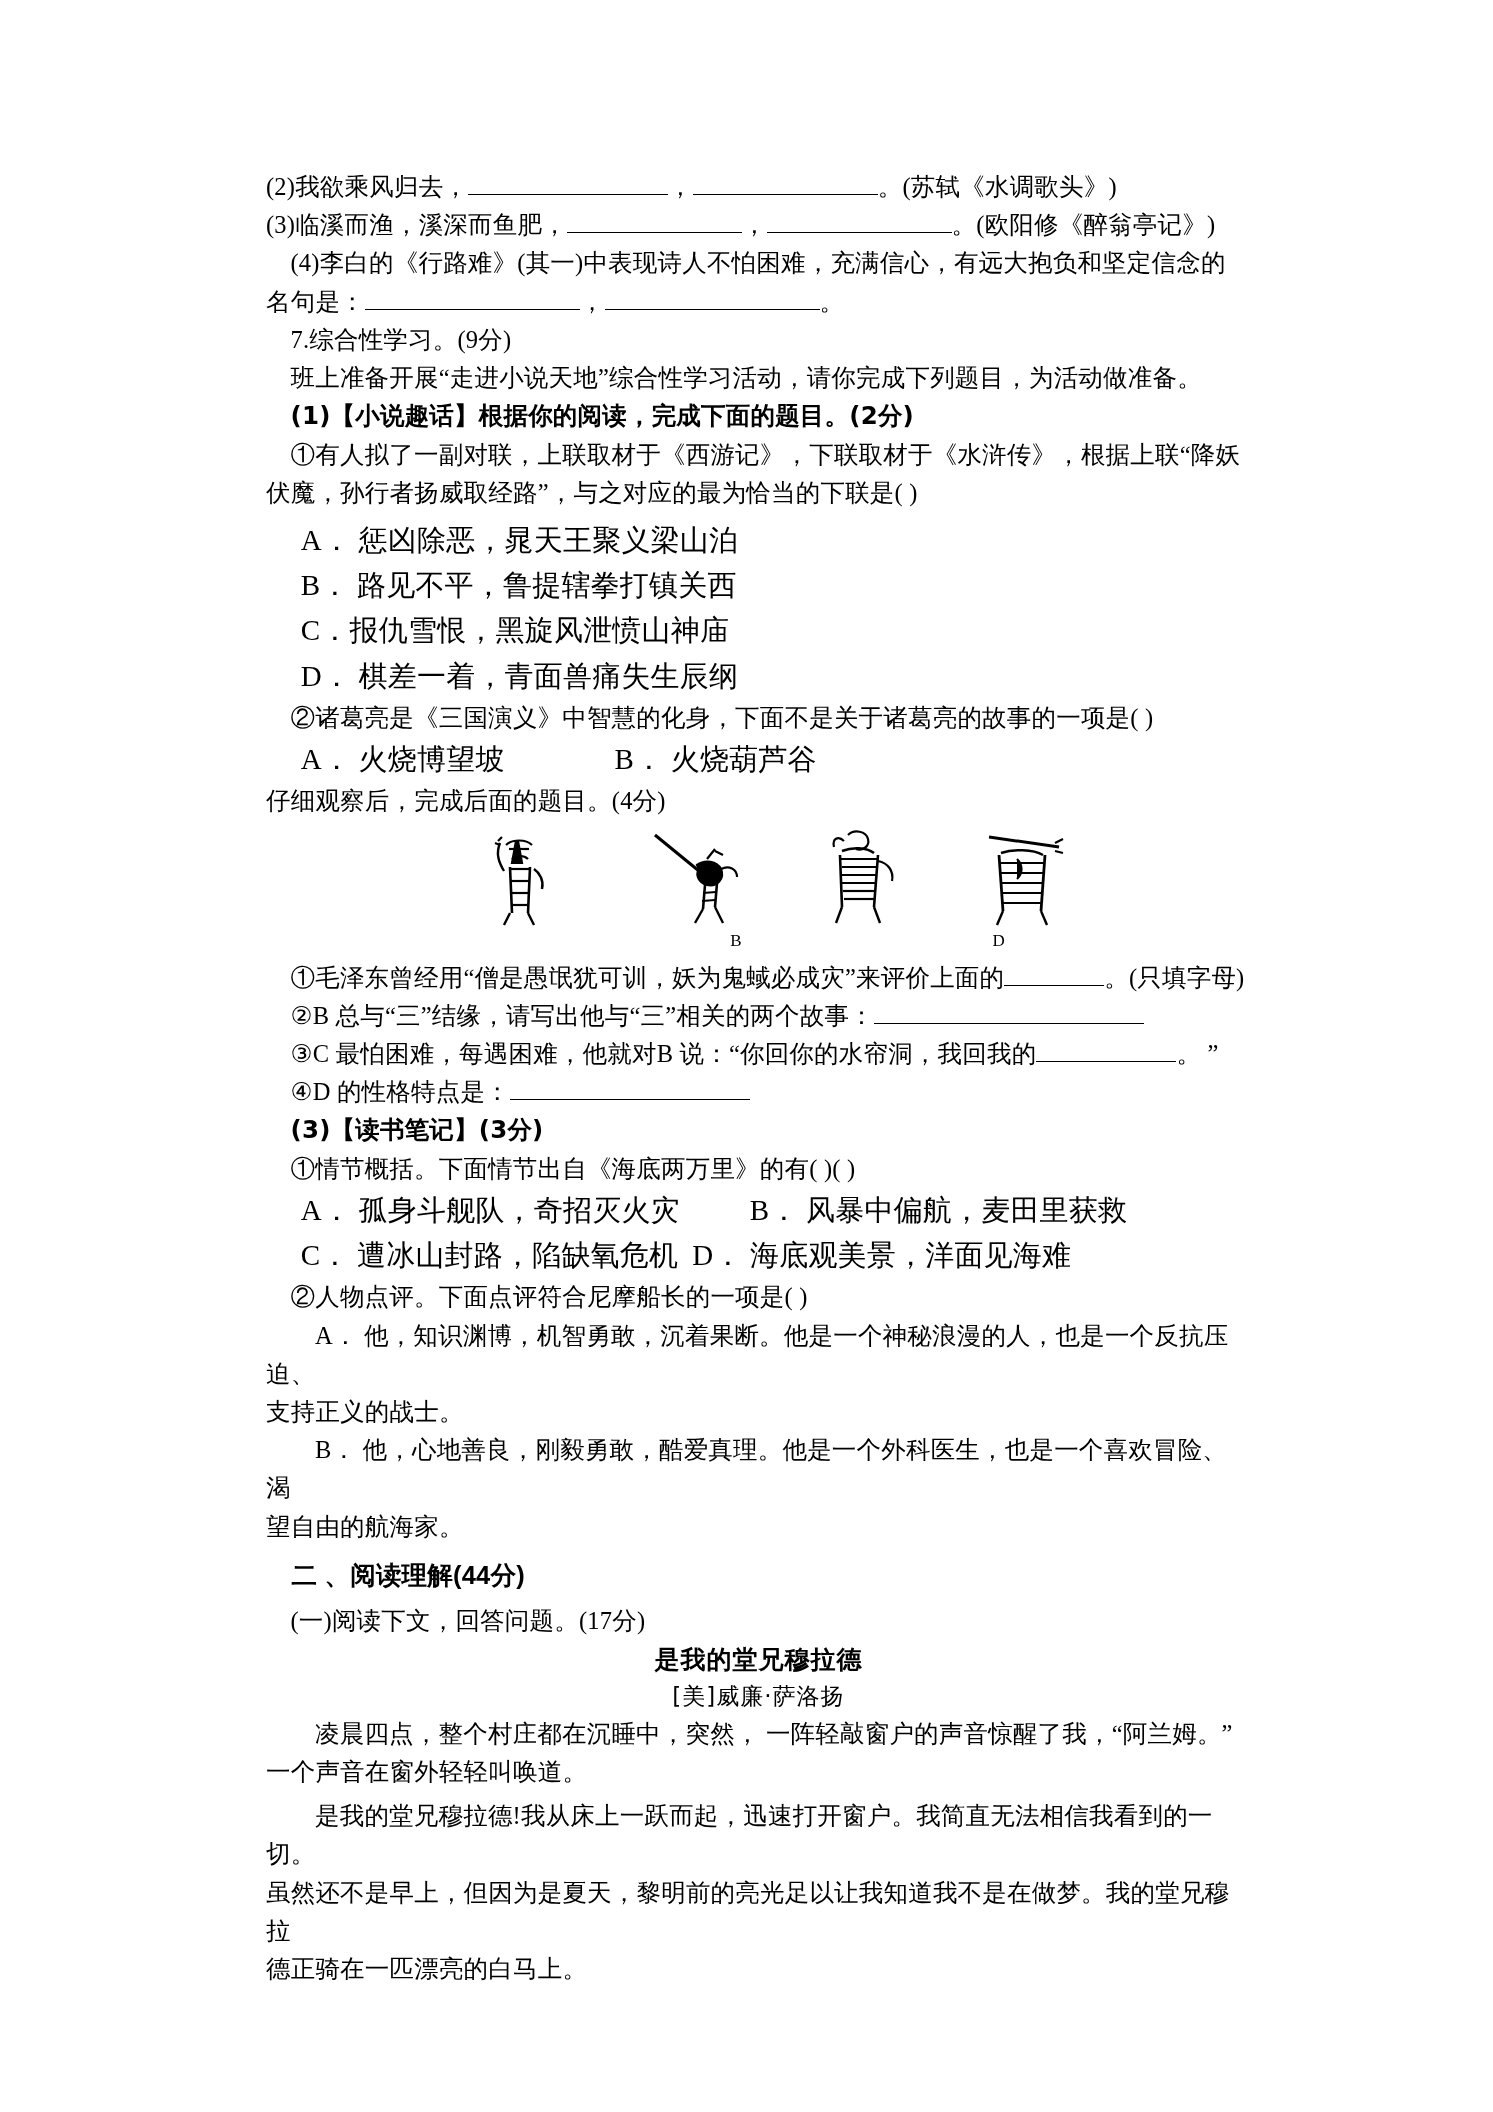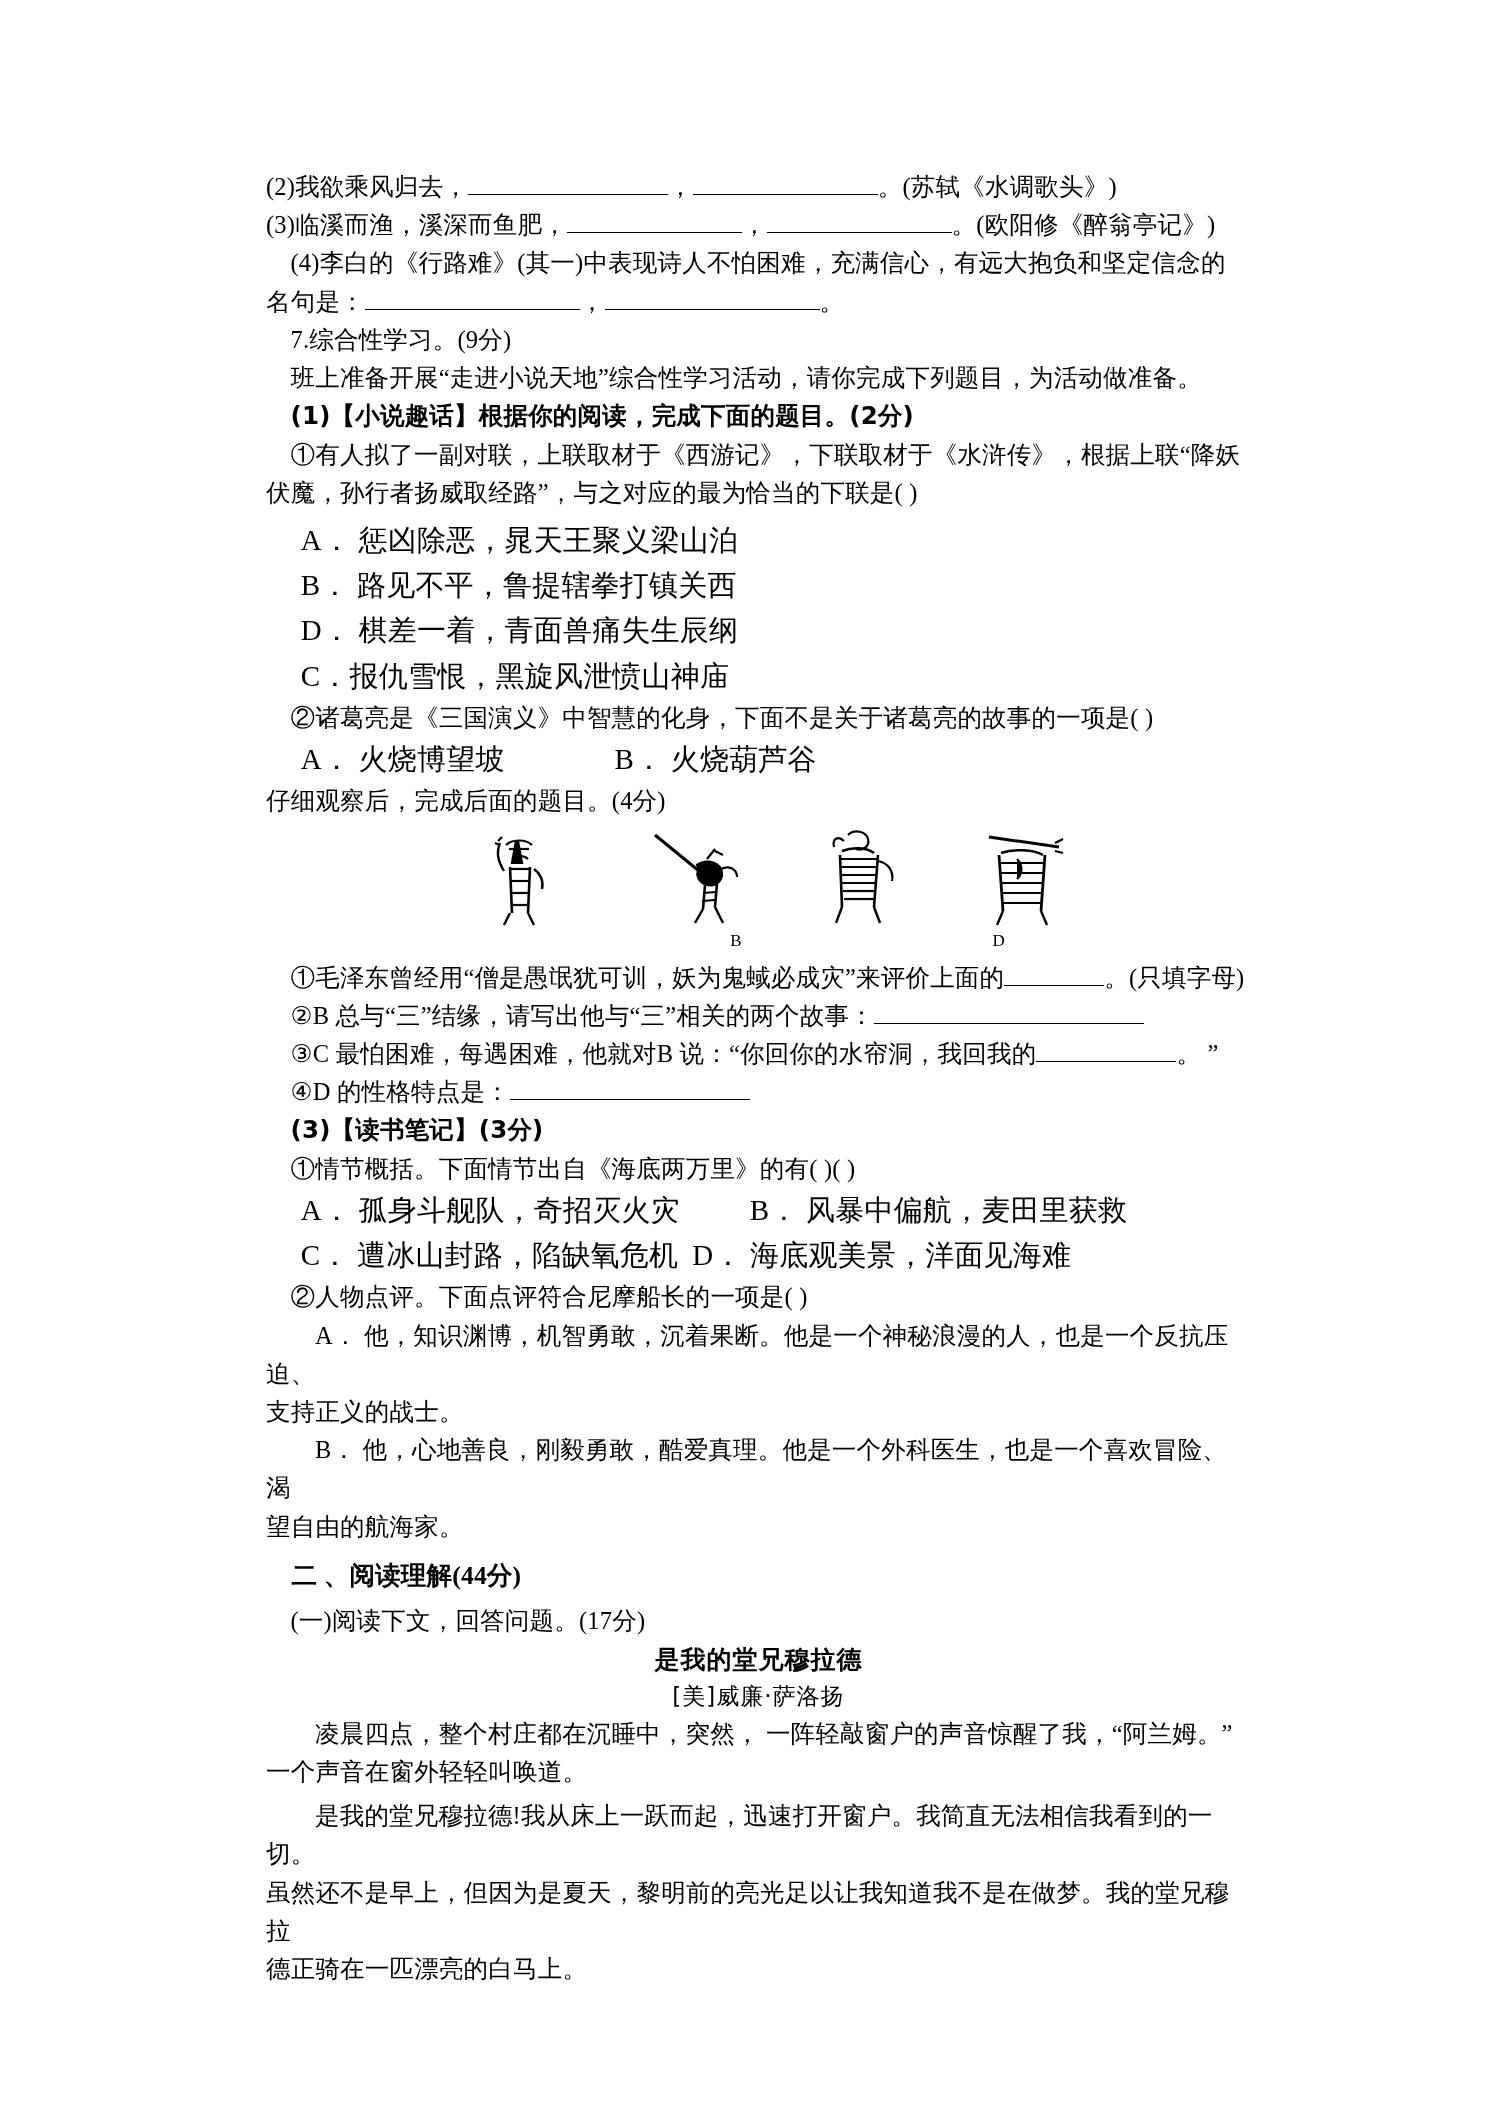--- a/index.html
+++ b/index.html
@@ -52,21 +52,21 @@
   .hei { font-family: "DejaVu Sans", "Liberation Sans", sans-serif; font-weight: bold; }
   .opt {
     font-size: 29px;
     line-height: 1.56;
     margin: 0;
   }
   .tight { letter-spacing: 3px; }
   .sec-title {
     font-size: 25.5px;
     font-weight: bold;
-    font-family: Liberation Serif, serif;
+    font-family: Liberation Sans, sans-serif;
   }
   .art-title {
     text-align: center;
     font-size: 25px;
     font-weight: bold;
     font-family: "DejaVu Sans", sans-serif;
     letter-spacing: 1px;
   }
   .author {
     text-align: center;
@@ -126,22 +126,22 @@
     <p class="indent1">7.综合性学习。(9分)</p>
     <p class="indent1">班上准备开展“走进小说天地”综合性学习活动，请你完成下列题目，为活动做准备。</p>
 
     <p class="indent1 hei">(1)【小说趣话】根据你的阅读，完成下面的题目。(2分)</p>
     <p class="indent1">①有人拟了一副对联，上联取材于《西游记》，下联取材于《水浒传》，根据上联“降妖</p>
     <p>伏魔，孙行者扬威取经路”，与之对应的最为恰当的下联是(    )</p>
 
     <div class="sp6"></div>
     <p class="opt" style="text-indent:1.2em">A． 惩凶除恶，晁天王聚义梁山泊</p>
     <p class="opt" style="text-indent:1.2em">B． 路见不平，鲁提辖拳打镇关西</p>
+    <p class="opt" style="text-indent:1.2em">C．报仇雪恨，黑旋风泄愤山神庙</p>
     <p class="opt" style="text-indent:1.2em">D． 棋差一着，青面兽痛失生辰纲</p>
-    <p class="opt" style="text-indent:1.2em">C．报仇雪恨，黑旋风泄愤山神庙</p>
 
     <p class="indent1">②诸葛亮是《三国演义》中智慧的化身，下面不是关于诸葛亮的故事的一项是(    )</p>
     <p class="opt" style="text-indent:1.2em">
       <span>A． 火烧博望坡</span><span class="gap-lg"></span><span>B． 火烧葫芦谷</span>
     </p>
 
     <p>仔细观察后，完成后面的题目。(4分)</p>
 
     <div class="figures">
 

